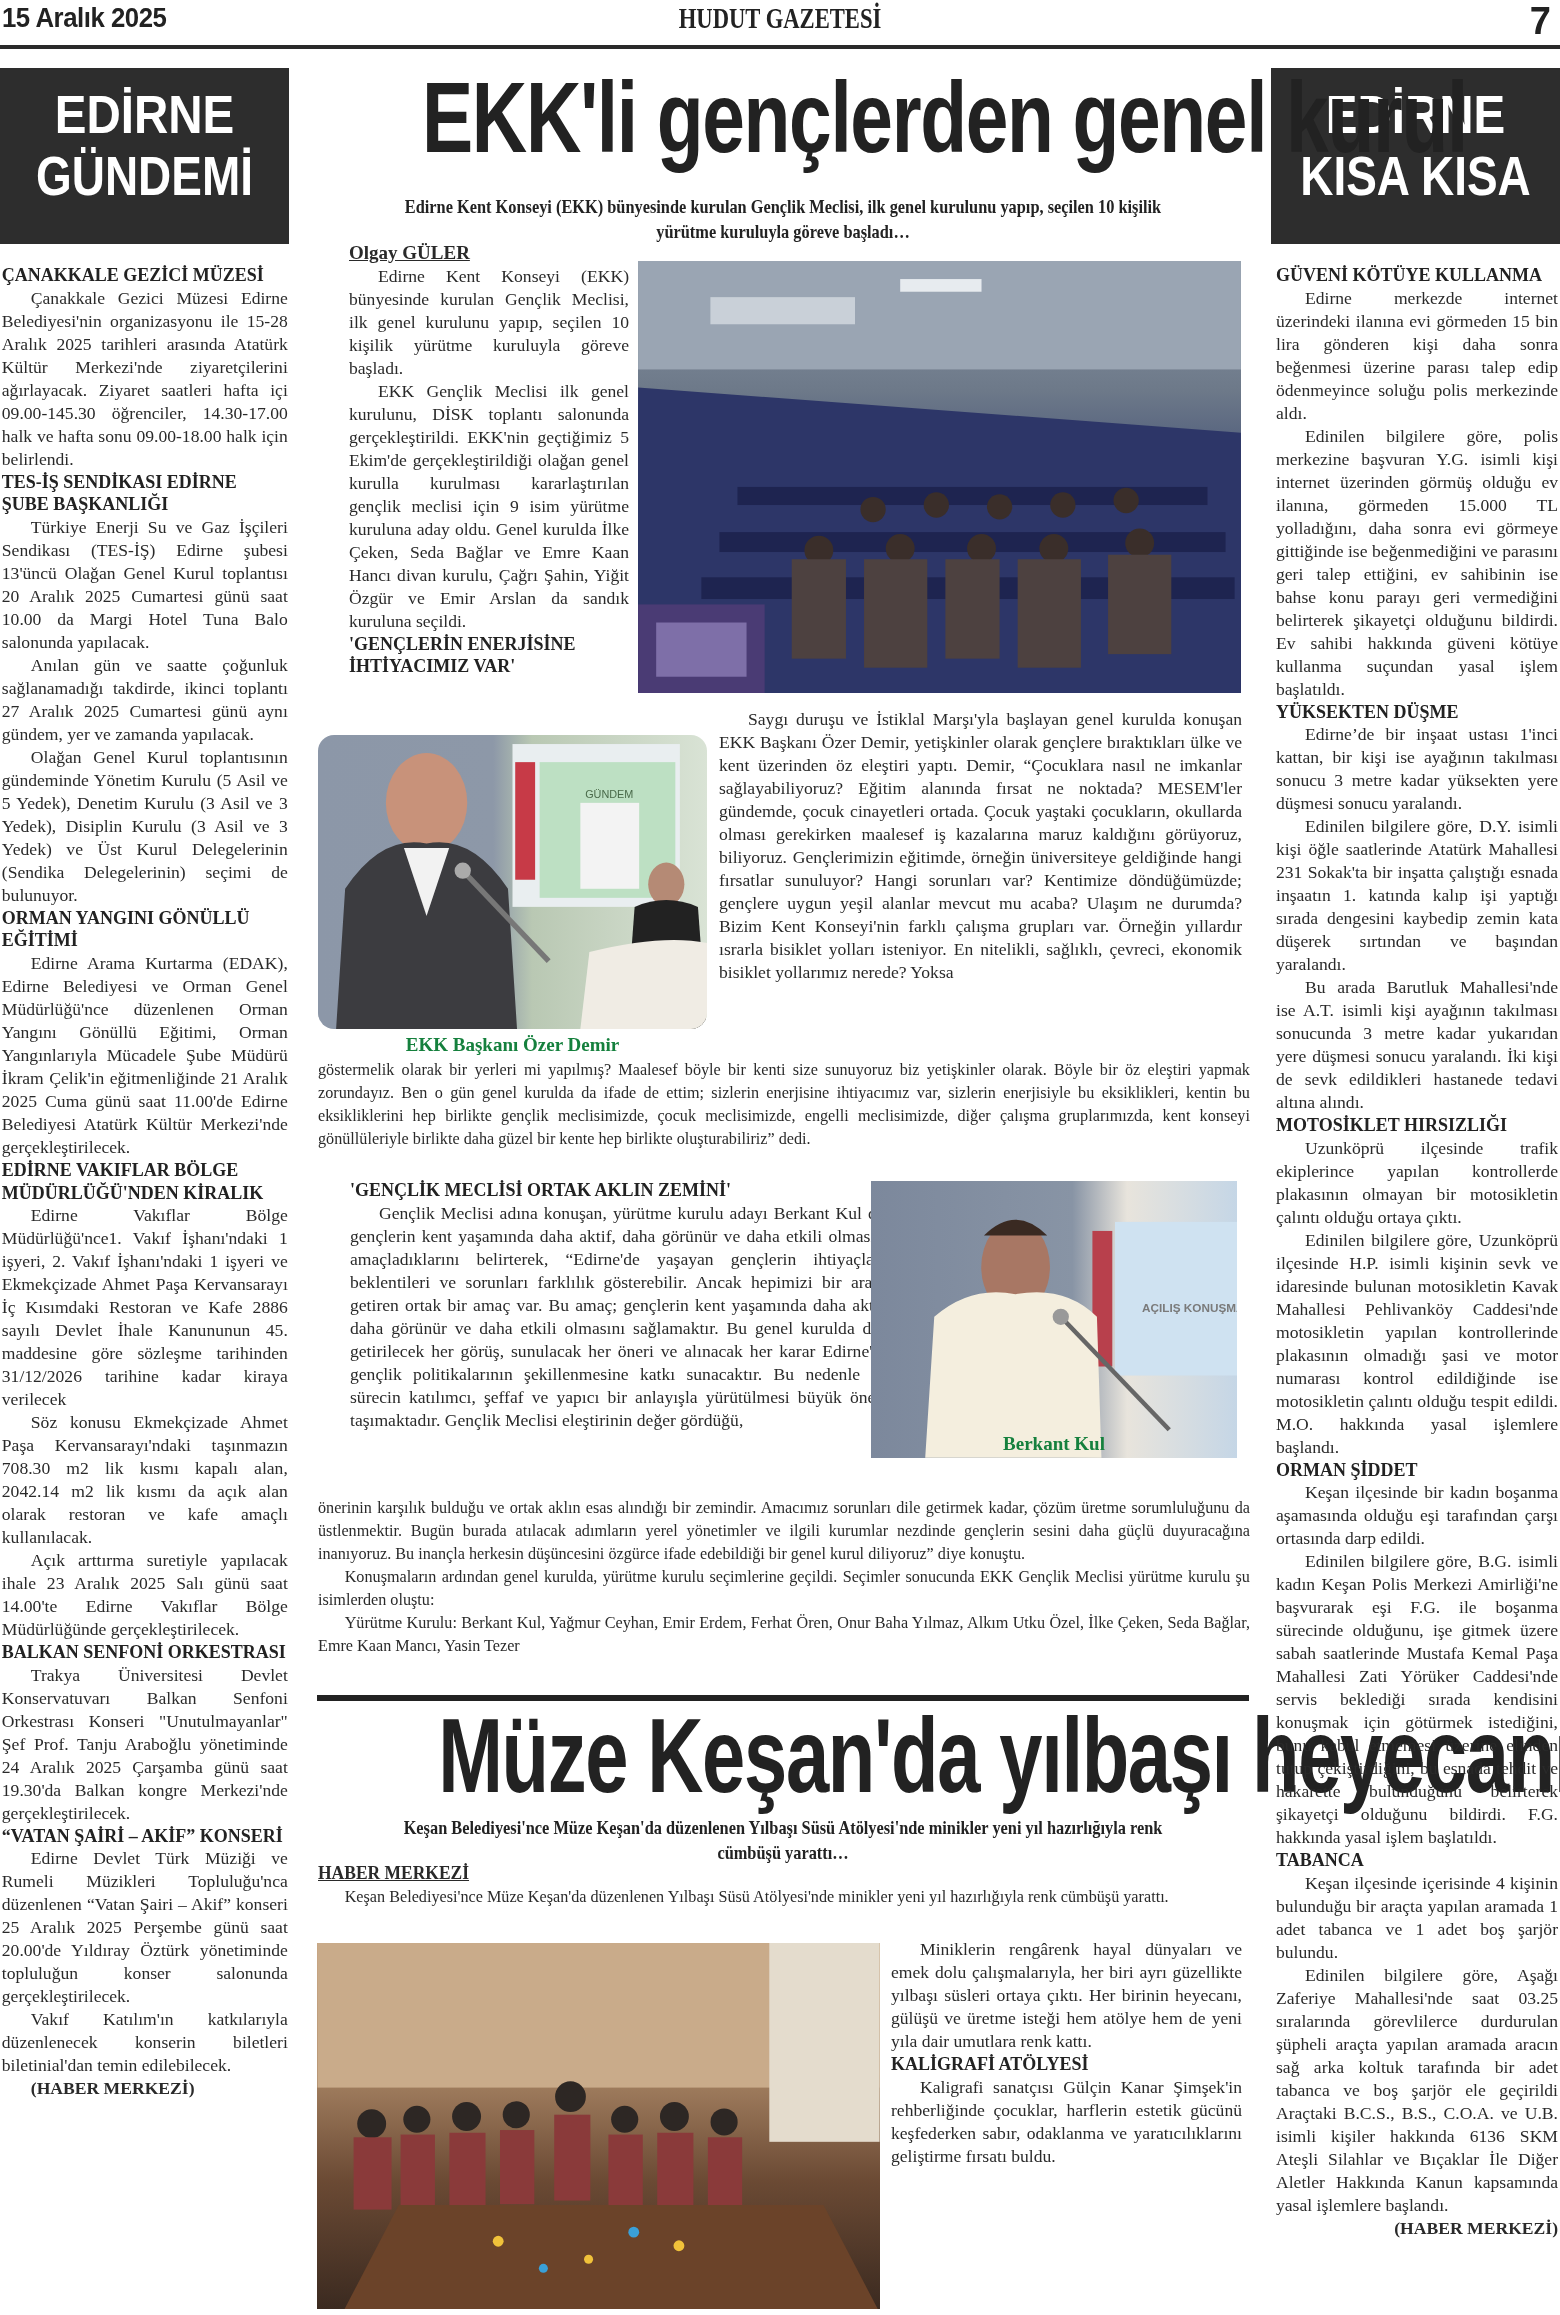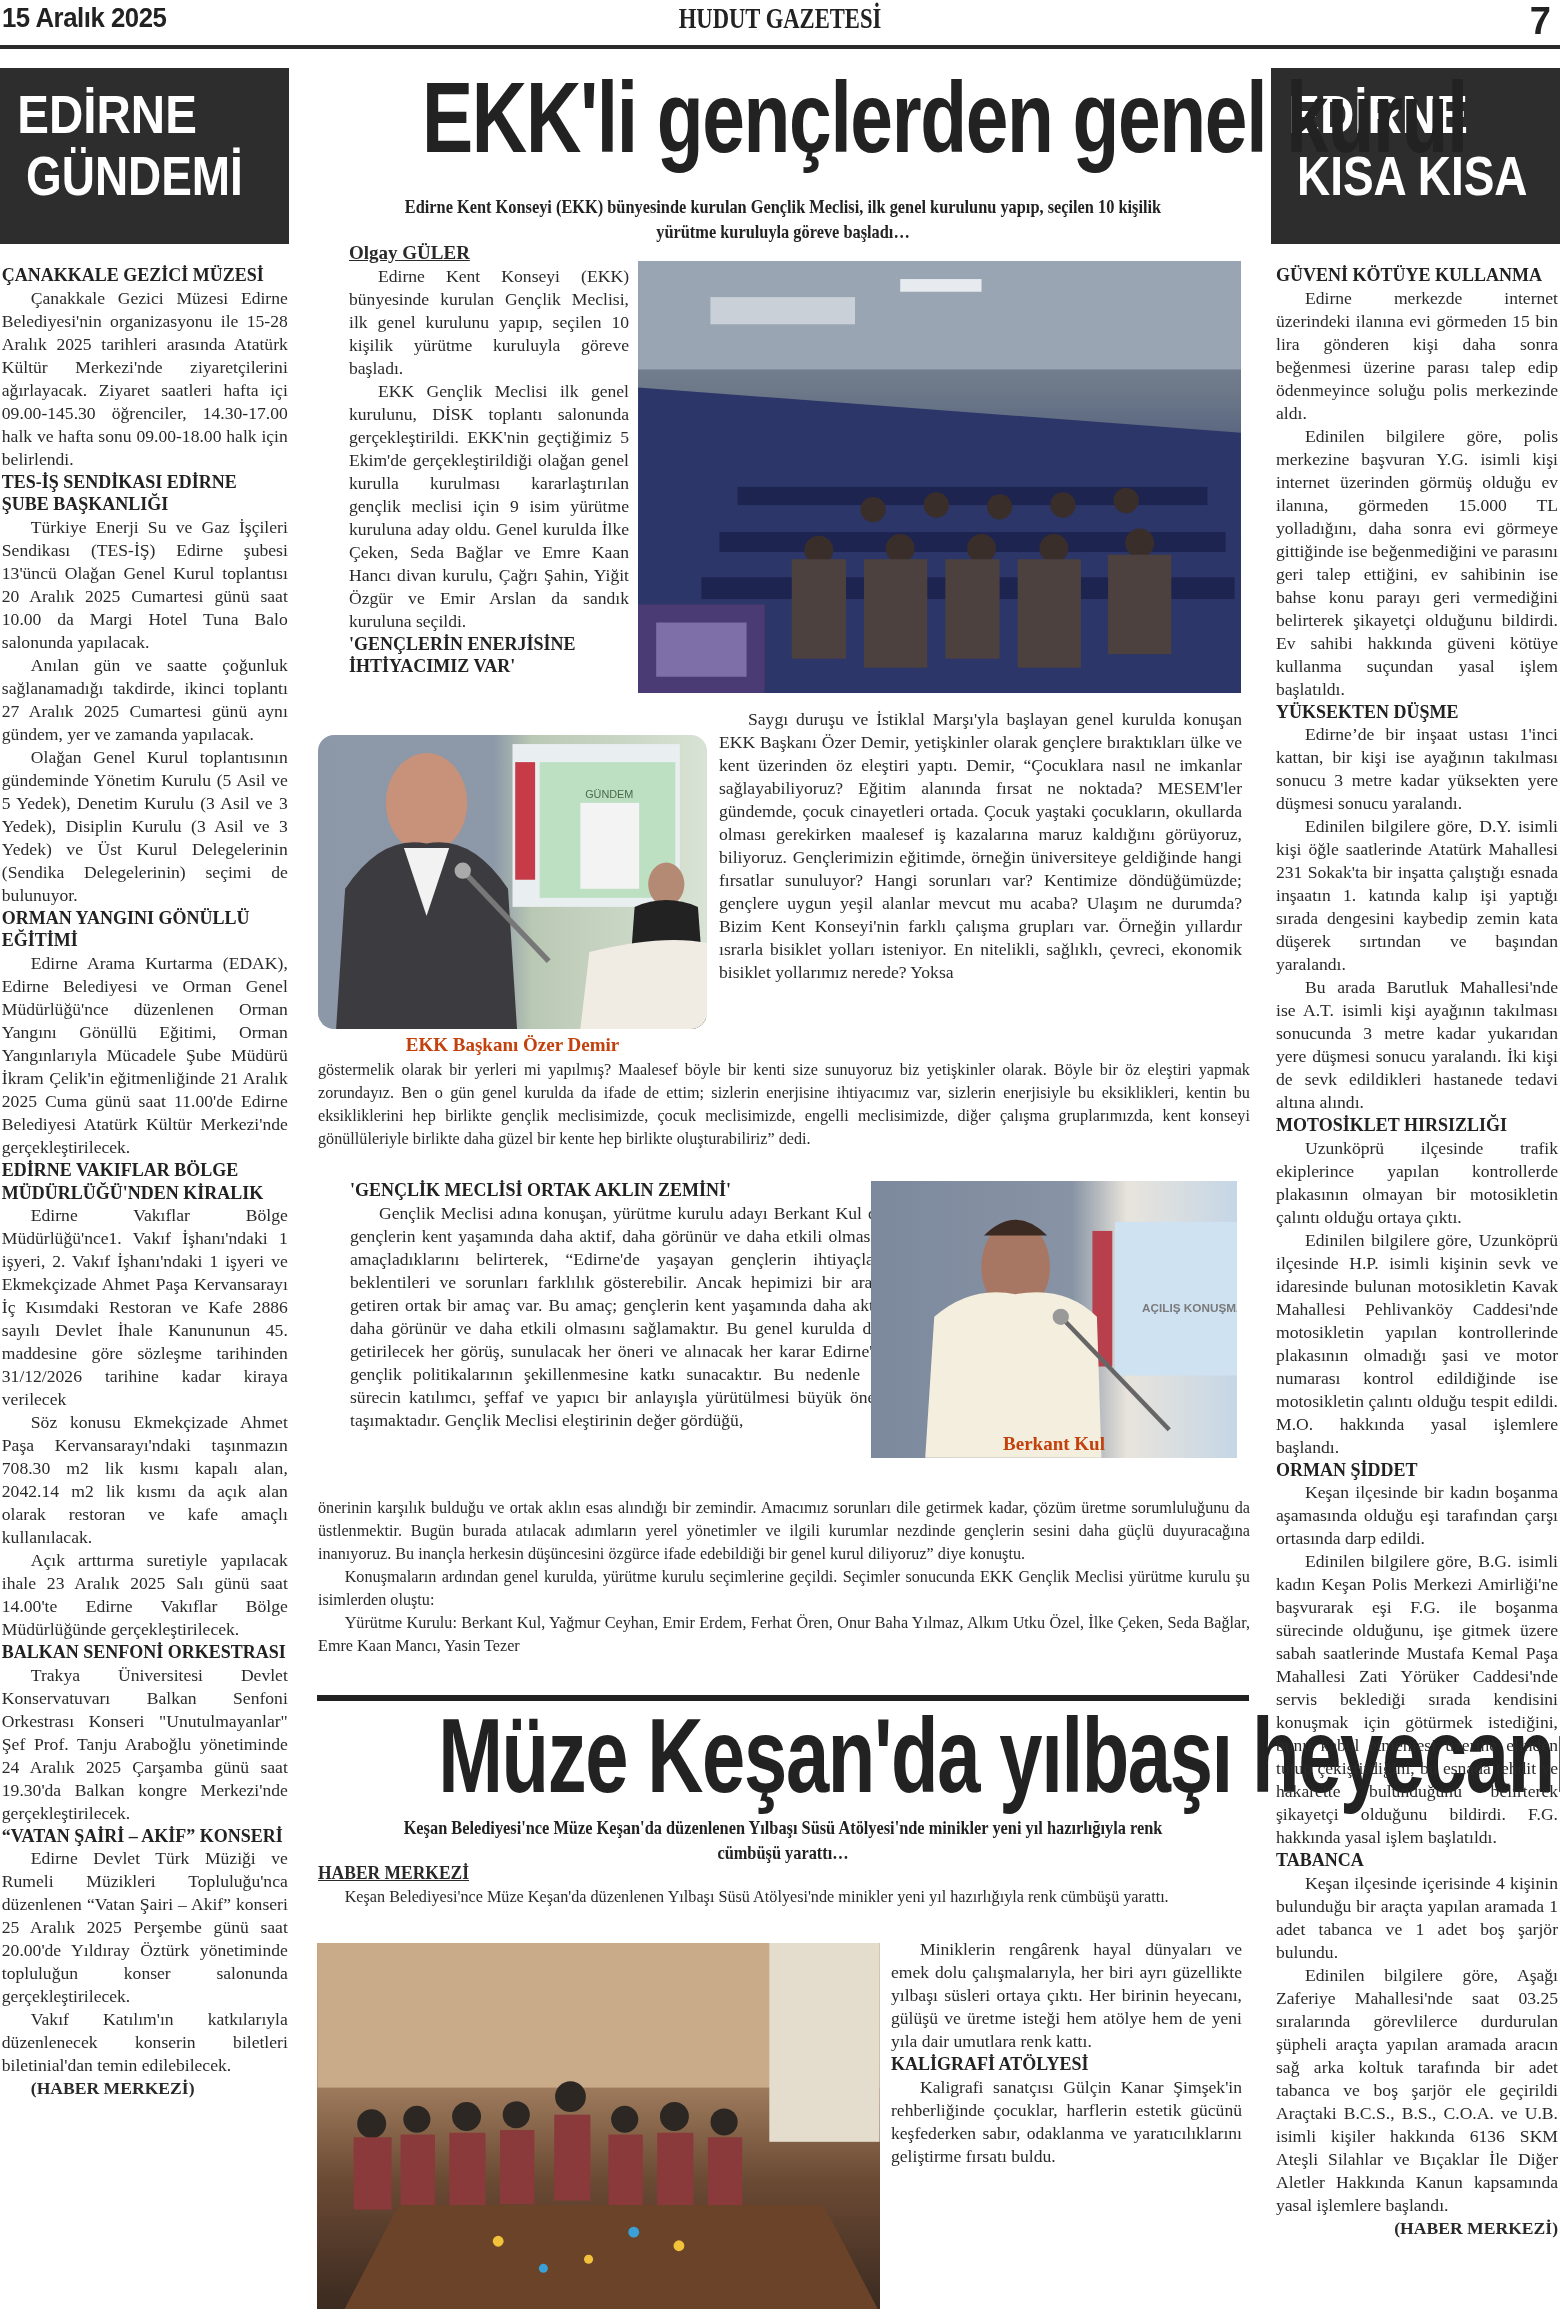--- a/index.html
+++ b/index.html
@@ -7,21 +7,21 @@
   body { position: relative; color: #222; font-family: "Liberation Serif", serif; }
   .abs { position: absolute; }
 
   
   .mast-date { left: 1.8px; top: 1.8px; font-family: "Liberation Sans", sans-serif; font-weight: bold; font-size: 28px; color: #222; transform: scaleX(0.92); transform-origin: left top; letter-spacing: -0.5px; }
   .mast-paper { left: 0; width: 1560px; top: 1.8px; text-align: center; font-family: "Liberation Serif", serif; font-weight: bold; font-size: 29px; color: #222; transform: scaleX(0.78); letter-spacing: 0px; }
   .mast-page { right: 9px; top: 0px; font-family: "Liberation Sans", sans-serif; font-weight: bold; font-size: 38px; color: #222; }
   .mast-rule { left: 0; top: 45px; width: 1560px; height: 3.6px; background: #2a2a2a; }
 
   
-  .sec-box { background: #2d2d2d; color: #fff; text-align: left; font-family: "Liberation Sans", sans-serif; font-weight: bold; }
+  .sec-box { background: #2d2d2d; color: #fff; text-align: center; font-family: "Liberation Sans", sans-serif; font-weight: bold; }
   .sec-left { left: 0; top: 68px; width: 289px; height: 176px; }
   .sec-right { left: 1271px; top: 68px; width: 289px; height: 176px; }
   .sec-box .l1 { display: block; font-size: 54px; line-height: 60px; margin-top: 16.3px; transform: scaleX(0.88); }
   .sec-box .l2 { display: block; font-size: 56px; line-height: 63px; transform: scaleX(0.82); }
 
   .headline { font-family: "Liberation Sans", sans-serif; font-weight: bold; color: #222; text-align: center; white-space: nowrap; letter-spacing: -1.8px; }
   .hl1 { left: 308px; width: 950px; top: 63px; font-size: 101px; line-height: 109px; transform: scaleX(0.76); transform-origin: center top; }
   .hl2 { left: 317px; width: 932px; top: 1701px; font-size: 105px; line-height: 109px; transform: scaleX(0.74); transform-origin: center top; }
 
   .spot { font-family: "Liberation Serif", serif; font-weight: bold; text-align: center; color: #222; font-size: 19px; line-height: 25px; transform: scaleX(0.86); transform-origin: center top; }
@@ -37,21 +37,21 @@
   .col h3 { font-size: 18px; line-height: 22.6px; font-weight: bold; text-align: left; color: #222; }
   .col .sign { font-weight: bold; text-indent: 29px; }
   .byline { font-weight: bold; text-decoration: underline; font-size: 19px; line-height: 23.5px; }
 
   .left-col { left: 1.8px; top: 264px; width: 286px; }
   .right-col { left: 1276px; top: 264px; width: 282px; }
   .mid-a { left: 349px; top: 241px; width: 280px; }
   .mid-wide { font-size: 17.6px; line-height: 23px; transform: scaleX(0.92); transform-origin: left top; }
 
   .photo { overflow: hidden; }
-  .cap { font-family: "Liberation Serif", serif; font-weight: bold; font-size: 19px; text-align: center; color: #c2410c; }
+  .cap { font-family: "Liberation Serif", serif; font-weight: bold; font-size: 19px; text-align: center; color: #15803d; }
 
   
   .p1 { left: 638px; top: 261px; width: 603px; height: 432px; background: linear-gradient(180deg,#8b97a6 0%,#6d7989 30%,#3f4d74 55%,#2a3560 80%,#24285a 100%); }
   .p2 { left: 318px; top: 735px; width: 389px; height: 294px; background: linear-gradient(90deg,#8c97a8 0%,#8d98a8 45%,#b9c8b3 55%,#d9e3d5 100%); border-radius: 16px; }
   .p3 { left: 871px; top: 1181px; width: 366px; height: 277px; background: linear-gradient(90deg,#7c889c 0%,#8894a5 55%,#e8e4dc 70%,#c5d6e6 100%); }
   .p4 { left: 317px; top: 1943px; width: 563px; height: 366px; background: linear-gradient(180deg,#c7a582 0%,#a68363 35%,#6b4a34 65%,#3b2a20 100%); }
 </style>
 </head>
 <body>
 

